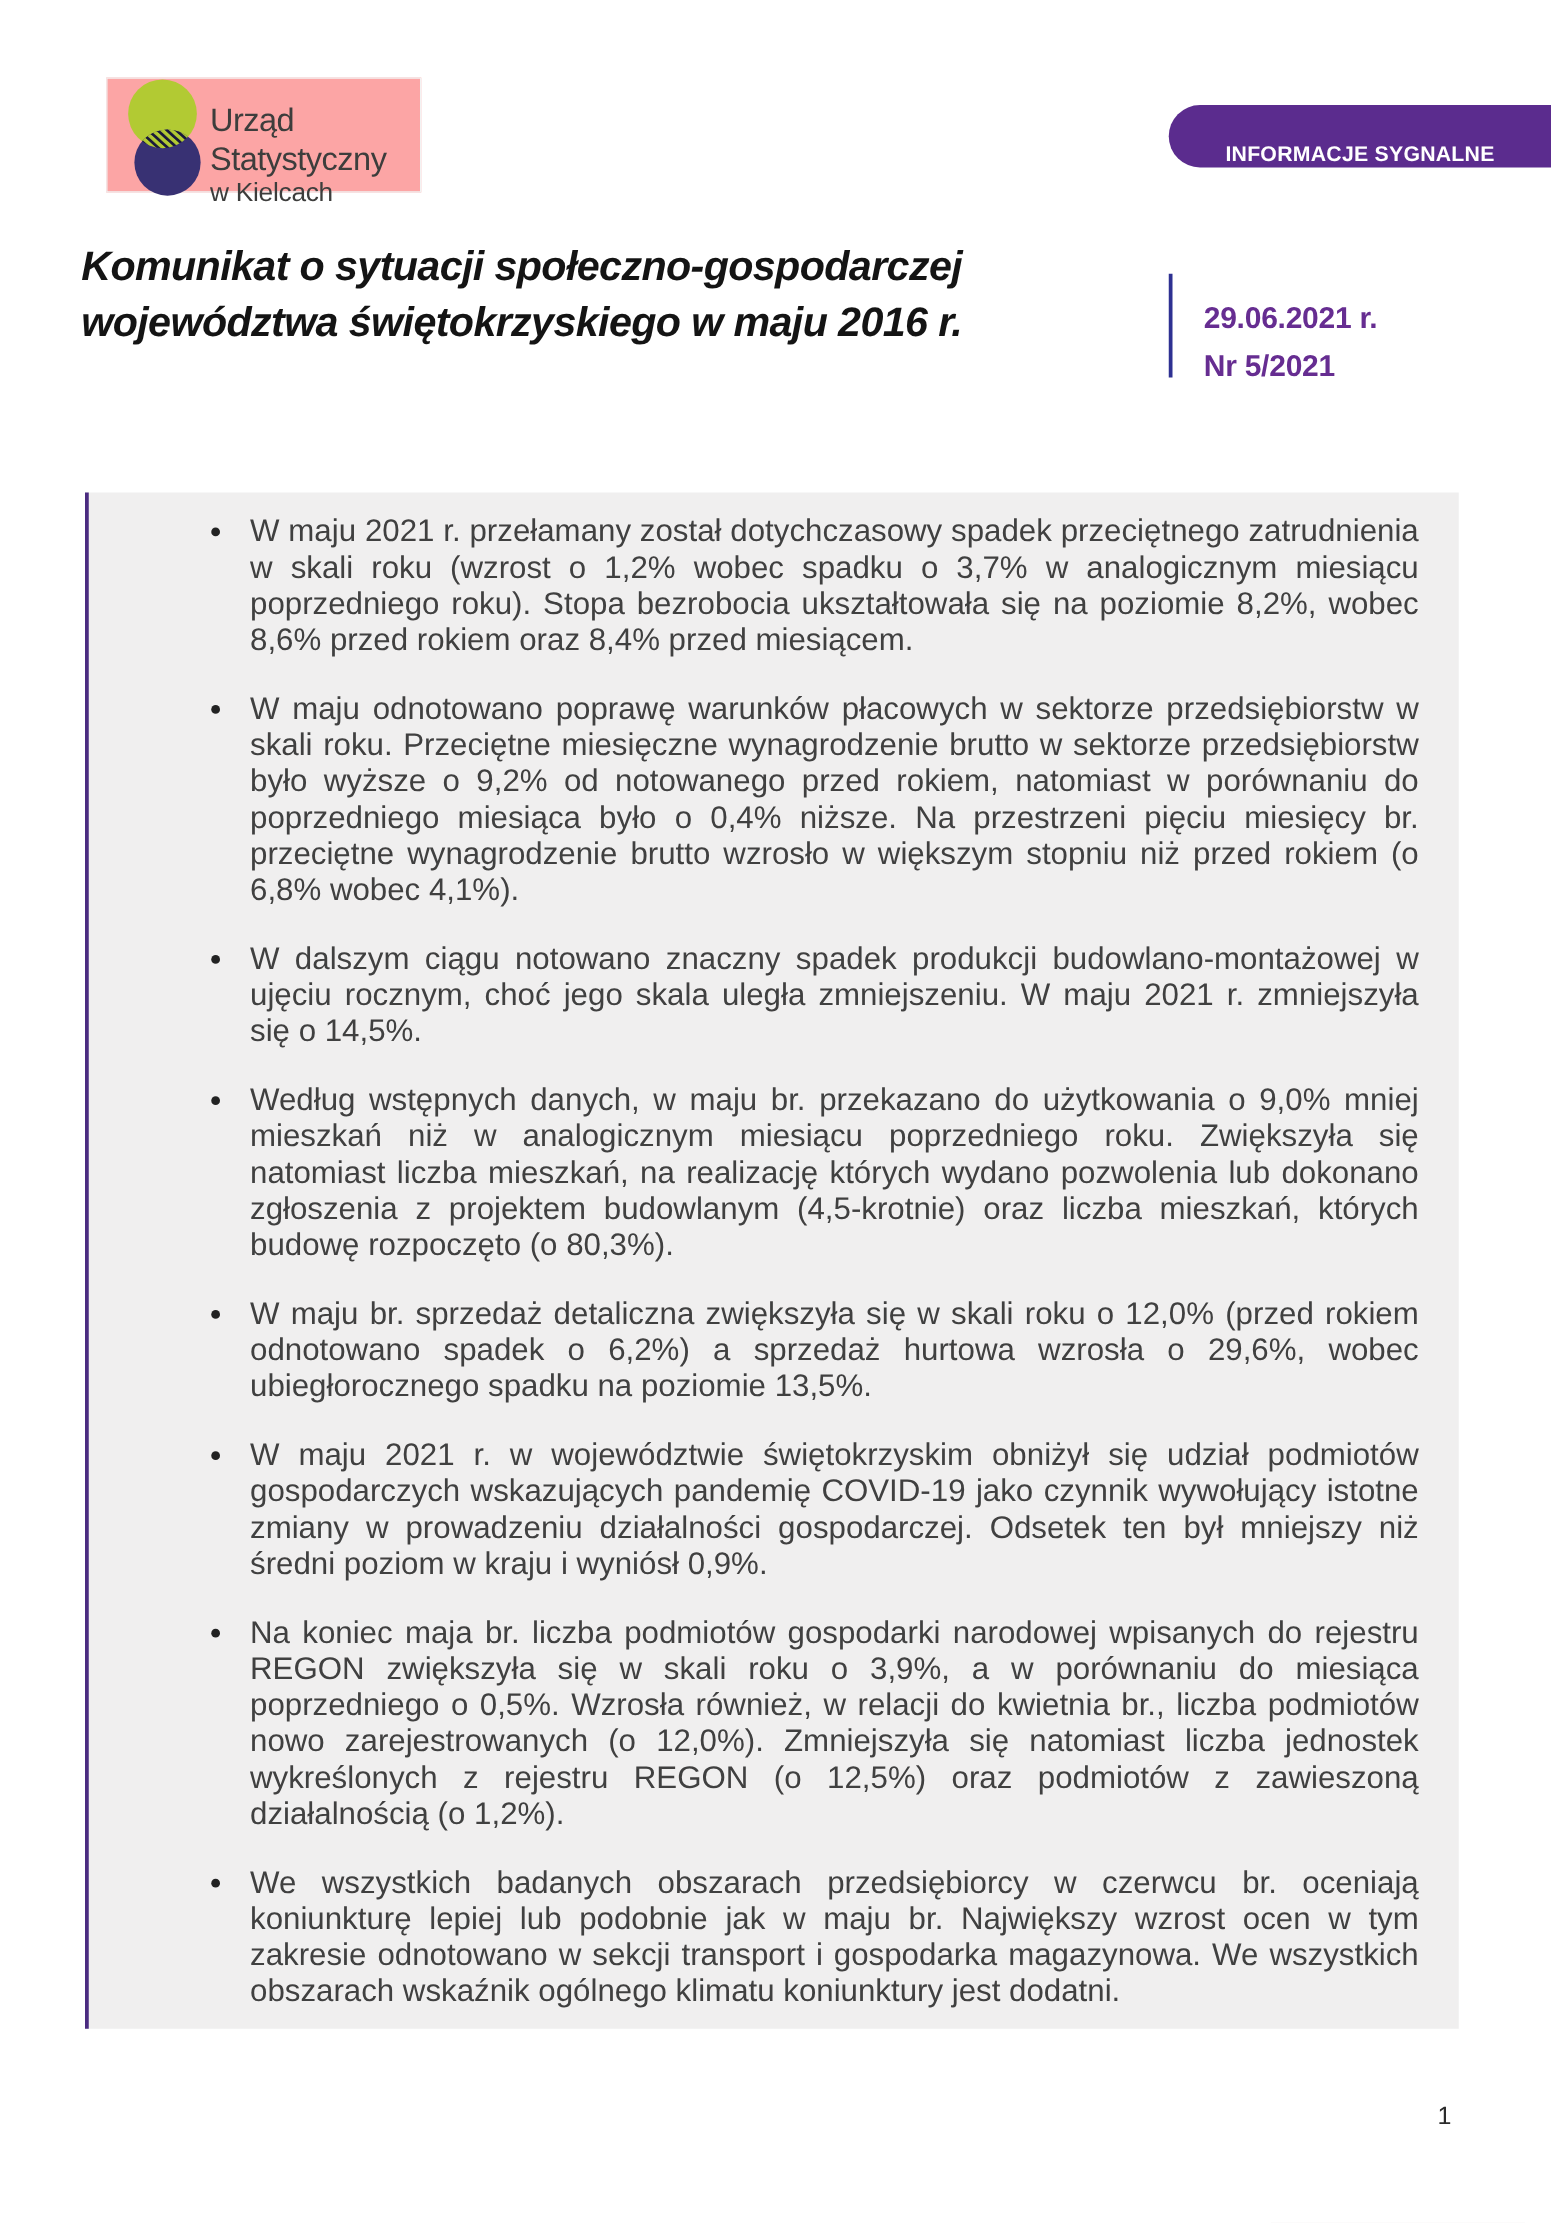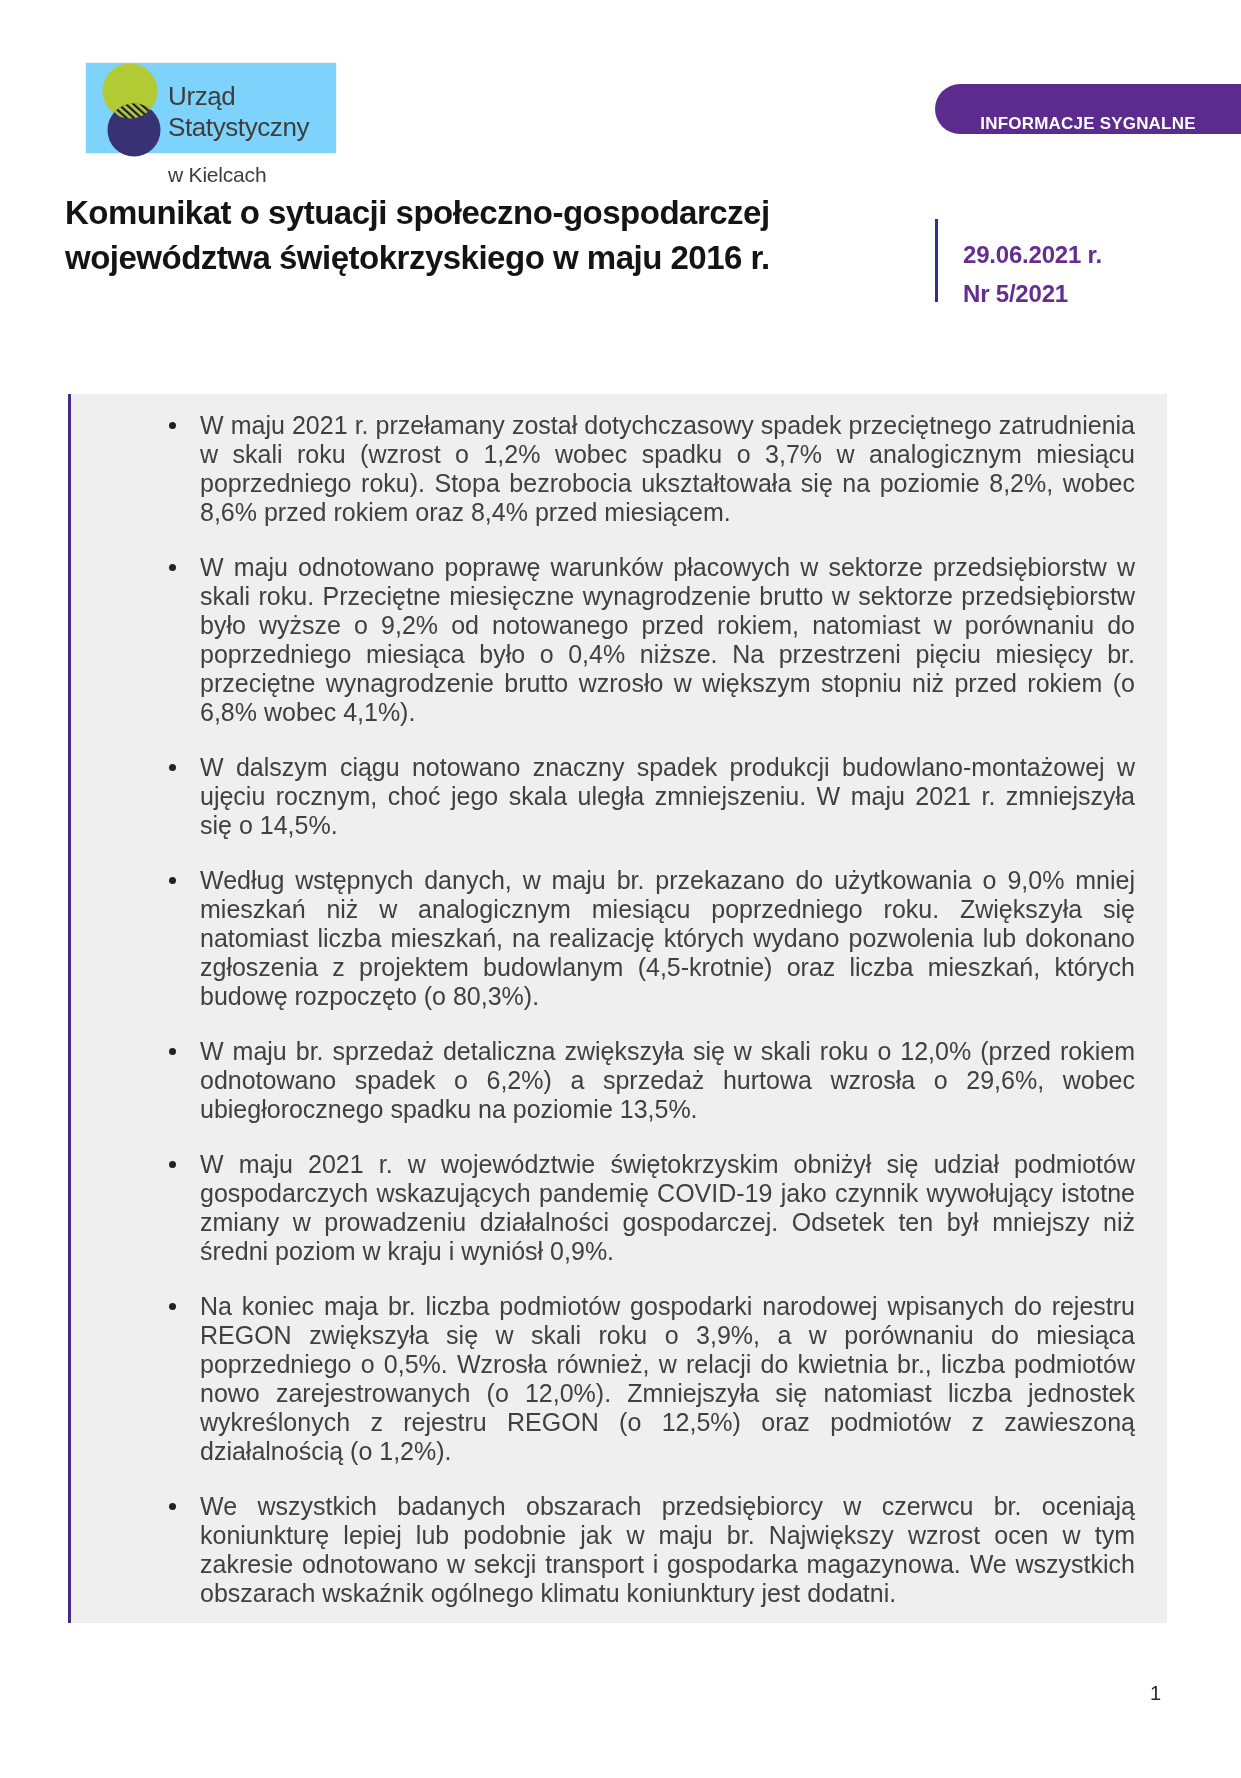--- a/index.html
+++ b/index.html
@@ -8,44 +8,44 @@
     width: 1241px; height: 1778px;
     position: relative;
     font-family: "Liberation Sans", "DejaVu Sans", sans-serif;
     overflow: hidden;
   }
 
   
   .logo-card {
     position: absolute; left: 85px; top: 62px;
     width: 252px; height: 92px;
-    background: #7dd3fc;
+    background: #fca5a5;
     border: 1px solid #f2f2f2;
     display: flex; align-items: center;
   }
   .logo-mark { position: absolute; left: 14px; top: -1px; }
   .logo-text { position: absolute; left: 82px; top: 18px; color: #3d3d3c; }
   .logo-text .org { font-size: 26px; letter-spacing: -0.4px; }
-  .logo-text .loc { font-size: 21px; margin-top: 20px; letter-spacing: -0.2px; }
+  .logo-text .loc { font-size: 21px; margin-top: 0; letter-spacing: -0.2px; }
 
   
   .badge {
     position: absolute; right: 0; top: 84px;
     width: 306px; height: 50px;
     background: #5b2c8e;
     border-radius: 25px 0 0 25px;
     display: flex; align-items: flex-end; justify-content: center;
     color: #ffffff; font-weight: bold; font-size: 17px; letter-spacing: 0.2px;
   }
 
   
   .doc-title {
     position: absolute; left: 65px; top: 190px; width: 740px;
     font-size: 33px; font-weight: bold; color: #141414;
-    line-height: 45px; letter-spacing: -0.5px;
+    line-height: 45px; letter-spacing: -0.5px; font-style: italic;
   }
   .meta-rule {
     position: absolute; left: 935px; top: 219px;
     width: 3px; height: 83px; background: #2e3192;
   }
   .doc-meta {
     position: absolute; left: 963px; top: 235px;
     color: #662d91; font-weight: bold; font-size: 24px; line-height: 39px;
     letter-spacing: -0.2px;
   }

